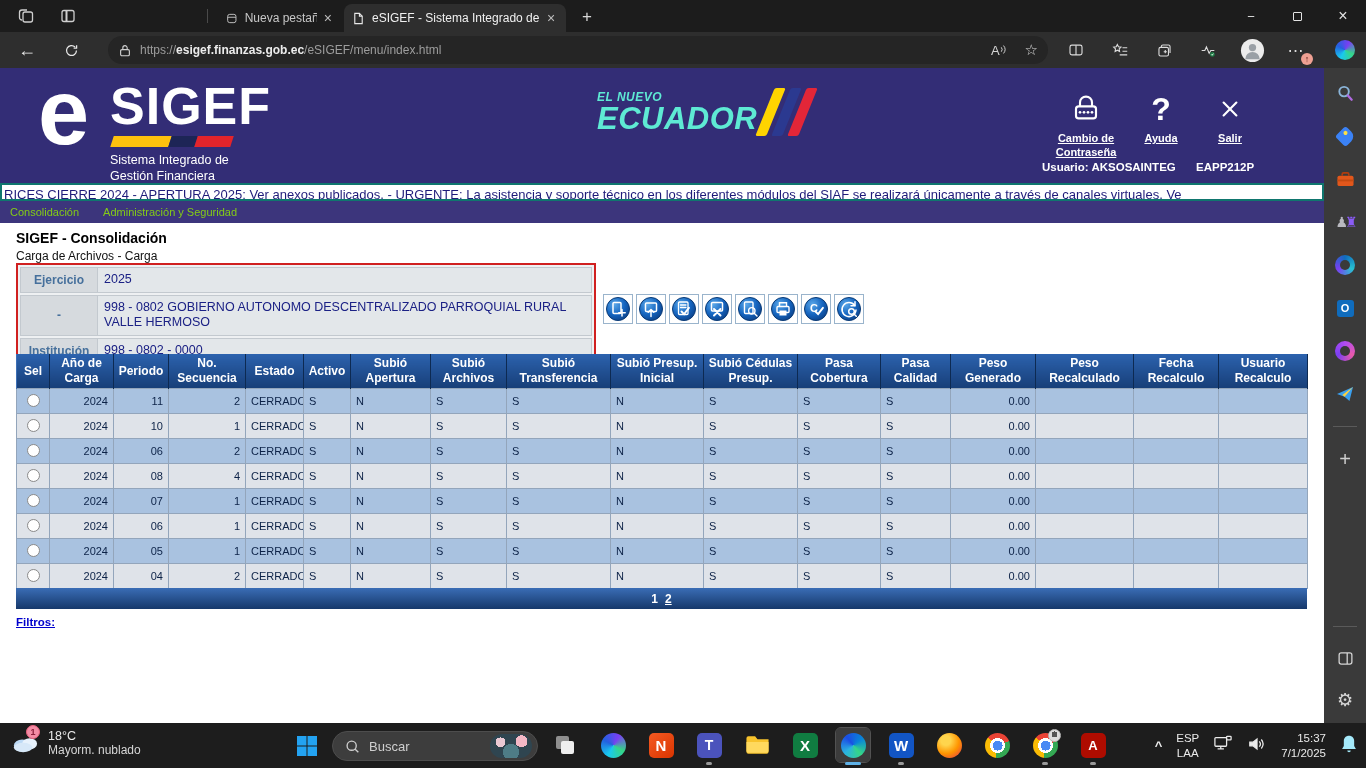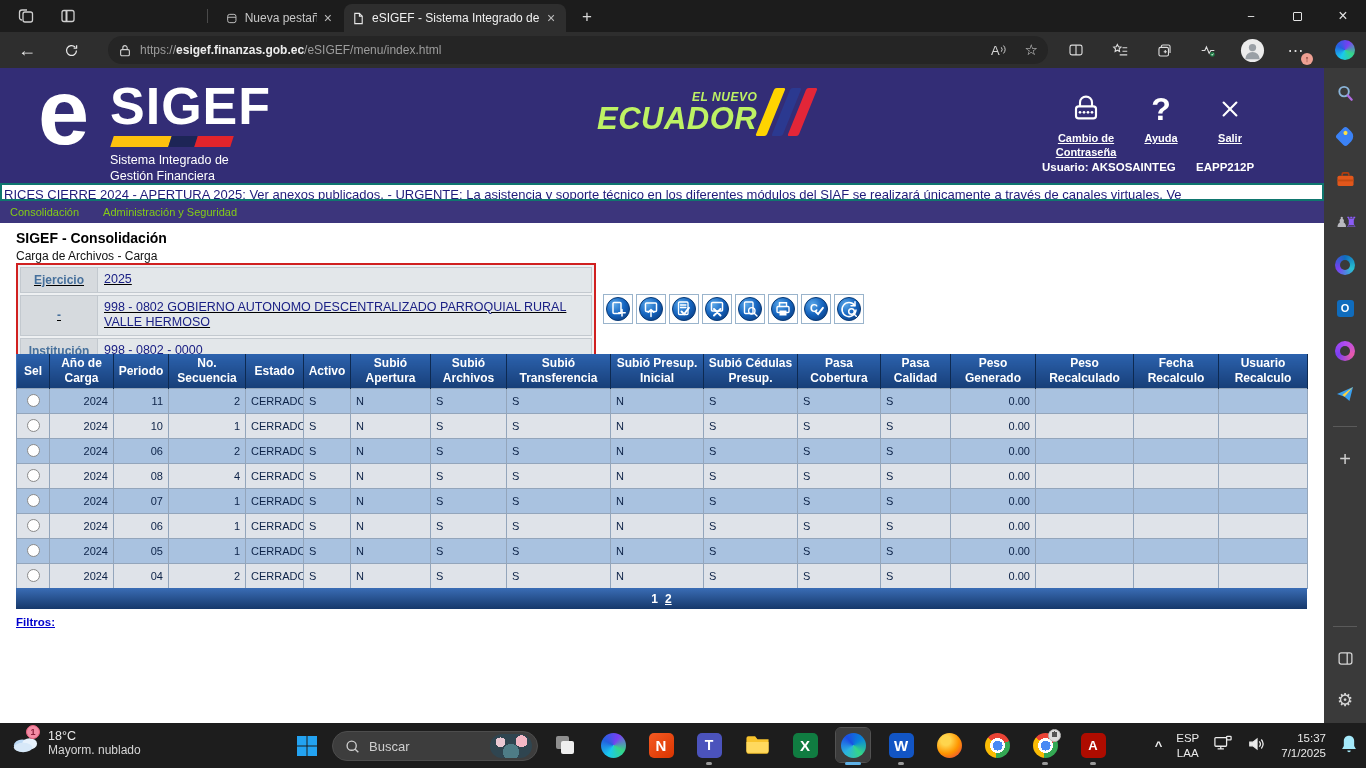--- a/index.html
+++ b/index.html
@@ -50,21 +50,21 @@
   .content { position: absolute; left: 0; top: 68px; width: 1324px; height: 655px; background: #ffffff; overflow: hidden; }
 
   .site-header { position: absolute; left: 0; top: 0; width: 1324px; height: 115px; background: #332d76; }
   .logo-e { position: absolute; left: 38px; top: -2px; color: #fff; font-size: 92px; font-weight: bold; line-height: 1; }
   .logo-right { position: absolute; left: 110px; top: 12px; }
   .logo-sigef { color: #fff; font-size: 52px; font-weight: bold; letter-spacing: 1px; line-height: 1; }
   .logo-stripe { display: flex; height: 11px; margin: 4px 0 6px 2px; transform: skewX(-18deg); width: 120px; }
   .ls-y { background: #ffc20e; width: 58px; } .ls-b { background: #1d2556; width: 26px; } .ls-r { background: #e3242b; width: 36px; }
   .logo-sub { color: #fff; font-size: 12.5px; line-height: 1.25; }
   .ecu { position: absolute; left: 597px; top: 20px; display: flex; align-items: center; }
-  .ecu-text { text-align: right; color: #bef264; font-style: italic; font-weight: bold; }
+  .ecu-text { color: #5eead4; font-style: italic; font-weight: bold; }
   .ecu-top { font-size: 12px; letter-spacing: .5px; }
   .ecu-main { font-size: 31px; letter-spacing: .5px; line-height: .95; }
   .ecu-stripes { display: flex; gap: 5px; margin-left: 8px; transform: skewX(-22deg); }
   .ecu-stripes span { width: 11px; height: 48px; border-radius: 2px; }
   .es-y { background: #ffd400; } .es-b { background: #2b3990; } .es-r { background: #e32638; }
   .hdr-action { position: absolute; top: 18px; width: 92px; text-align: center; color: #fff; }
   .hdr-action .ico-box { height: 46px; display: flex; align-items: center; justify-content: center; }
   .hdr-action .lbl { font-size: 11px; font-weight: bold; text-decoration: underline; line-height: 1.25; }
   .q-glyph { font-size: 32px; font-weight: bold; color: #fff; }
   .hdr-user { position: absolute; top: 93px; color: #fff; font-size: 11.5px; font-weight: bold; }
@@ -73,21 +73,21 @@
   .marquee span { font-size: 13px; color: #1f1b7a; line-height: 14px; display: inline-block; padding-left: 2px; }
 
   .menubar { position: absolute; left: 0; top: 133px; width: 1324px; height: 22px; background: #3c357c; display: flex; align-items: center; gap: 24px; padding-left: 10px; }
   .menubar .mi { color: #84cc16; font-size: 11px; }
 
   .page-head { position: absolute; left: 16px; top: 162px; }
   .pg-title { font-size: 14px; font-weight: bold; color: #000; }
   .pg-sub { font-size: 12px; color: #111; margin-top: 3px; }
 
   .form-box { position: absolute; left: 16px; top: 195px; width: 580px; border: 2px solid #d02020; background: #eef0f2; padding: 2px; }
-  .form-row { display: flex; margin-bottom: 2px; text-decoration: underline; }
+  .form-row { display: flex; margin-bottom: 2px; }
   .form-row:last-child { margin-bottom: 0; }
   .f-label { width: 78px; background: #d6dade; color: #46709c; font-size: 12px; font-weight: bold; display: flex; align-items: center; justify-content: center; border: 1px solid #c3c9cf; }
   .f-value { flex: 1; background: #e3e7ea; color: #1b2185; font-size: 12.5px; padding: 4px 6px; border: 1px solid #c3c9cf; border-left: none; line-height: 1.25; }
 
   .tool-row { position: absolute; left: 603px; top: 226px; display: flex; gap: 3px; }
   .tbtn { width: 30px; height: 30px; background: #fff; border: 1px solid #9ab4cc; display: flex; align-items: center; justify-content: center; }
 
   
   .grid { position: absolute; left: 16px; top: 286px; width: 1291px; border-collapse: collapse; table-layout: fixed; }
   .grid th { background: linear-gradient(#2c62ae, #173f78); color: #fff; font-size: 12px; font-weight: bold; height: 34px; text-align: center; border-right: 1px solid #0d2a52; border-left: 1px solid #3d6fb5; line-height: 1.2; padding: 0 2px; }

